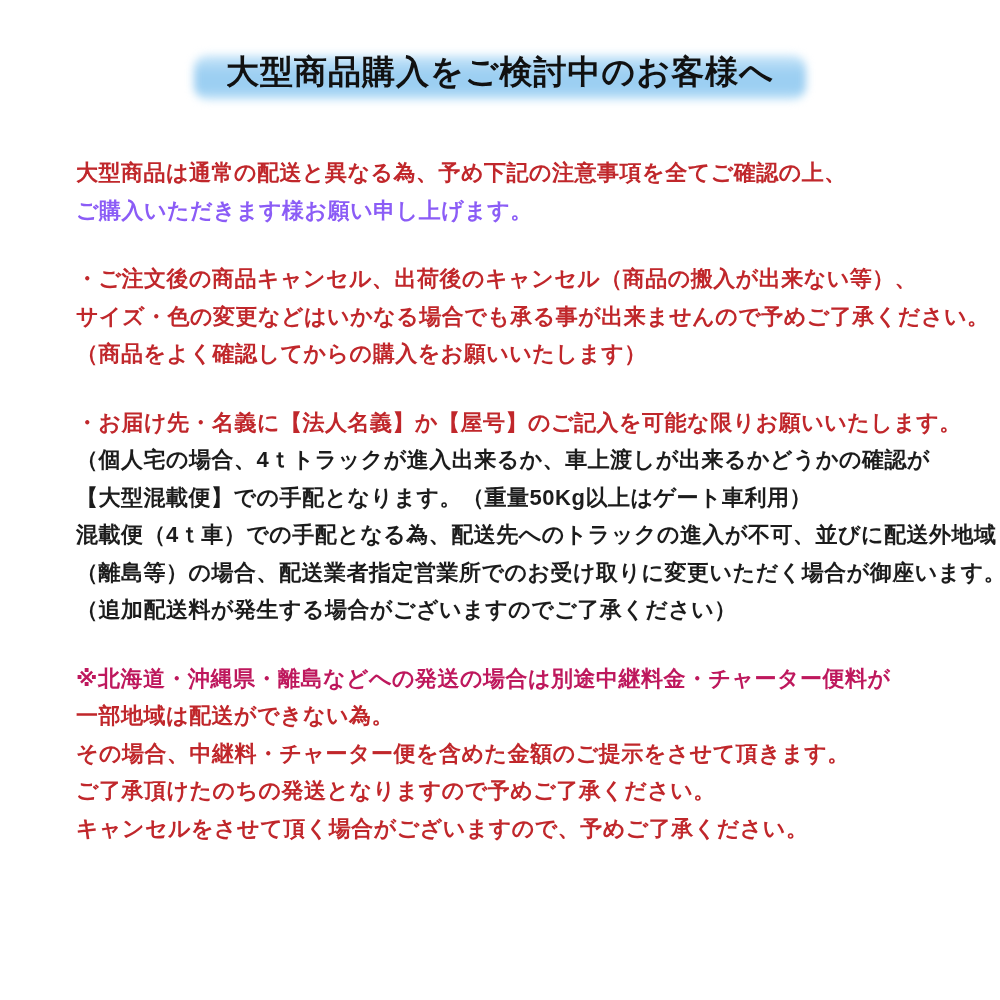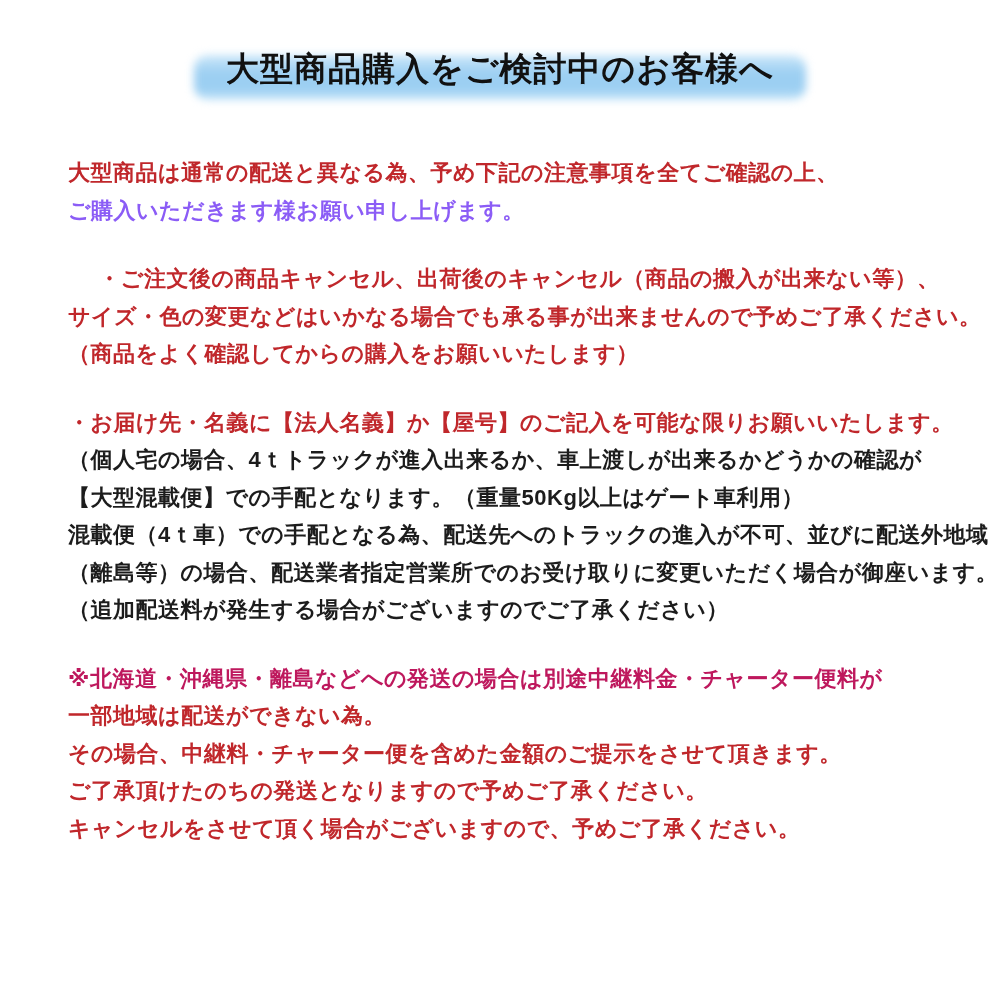--- a/index.html
+++ b/index.html
@@ -14,21 +14,20 @@
   body{
     width:1000px;height:1000px;
     background:var(--page-bg);
     font-family:"Liberation Sans","DejaVu Sans",sans-serif;
     font-weight:700;
     overflow:hidden;
   }
   .title-wrap{
     text-align:center;
     padding-top:46px;
-    font-family:Liberation Mono, monospace;
   }
   .title{
     position:relative;
     display:inline-block;
     margin:0;
     font-size:33px;
     line-height:52px;
     letter-spacing:1px;
     color:var(--title-text);
     padding:0 26px;
@@ -46,21 +45,21 @@
     border-radius:14px;
     filter:blur(4px);
     z-index:-1;
   }
   .content{
     margin-top:56px;
     padding-left:68px;
     padding-right:30px;
   }
   .content section{
-    margin:0 0 31px 0;
+    margin:0 0 31px 8px;
   }
   .line{
     font-size:22px;
     line-height:37.5px;
     white-space:nowrap;
     letter-spacing:0.5px;
   }
 </style>
 </head>
 <body>
@@ -75,21 +74,21 @@
   </div>
 
   <div class="content">
 
     <section>
       <div class="line" style="color: rgb(192, 39, 43);">大型商品は通常の配送と異なる為、予め下記の注意事項を全てご確認の上、</div>
       <div class="line" style="color: #8b5cf6;">ご購入いただきます様お願い申し上げます。</div>
     </section>
 
     <section>
-      <div class="line" style="color: rgb(192, 39, 43); text-align: center;">・ご注文後の商品キャンセル、出荷後のキャンセル（商品の搬入が出来ない等）、</div>
+      <div class="line" style="color: rgb(192, 39, 43);">・ご注文後の商品キャンセル、出荷後のキャンセル（商品の搬入が出来ない等）、</div>
       <div class="line" style="color: rgb(192, 39, 43);">サイズ・色の変更などはいかなる場合でも承る事が出来ませんので予めご了承ください。</div>
       <div class="line" style="color: rgb(192, 39, 43);">（商品をよく確認してからの購入をお願いいたします）</div>
     </section>
 
     <section>
       <div class="line" style="color: rgb(192, 39, 43);">・お届け先・名義に【法人名義】か【屋号】のご記入を可能な限りお願いいたします。</div>
       <div class="line" style="color: rgb(28, 28, 28);">（個人宅の場合、4ｔトラックが進入出来るか、車上渡しが出来るかどうかの確認が</div>
       <div class="line" style="color: rgb(28, 28, 28);">【大型混載便】での手配となります。（重量50Kg以上はゲート車利用）</div>
       <div class="line" style="color: rgb(28, 28, 28);">混載便（4ｔ車）での手配となる為、配送先へのトラックの進入が不可、並びに配送外地域</div>
       <div class="line" style="color: rgb(28, 28, 28);">（離島等）の場合、配送業者指定営業所でのお受け取りに変更いただく場合が御座います。</div>

